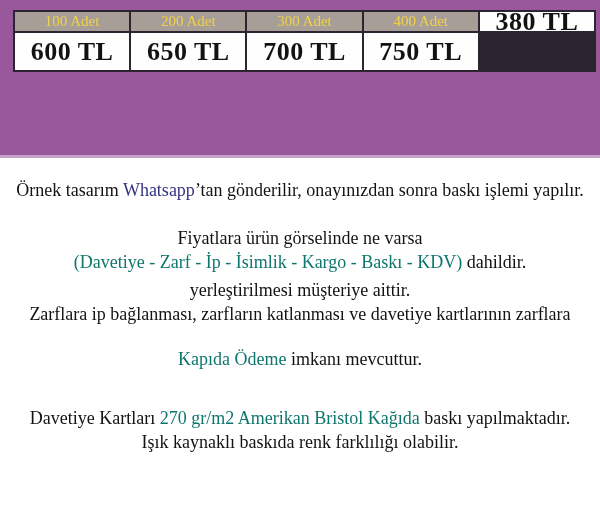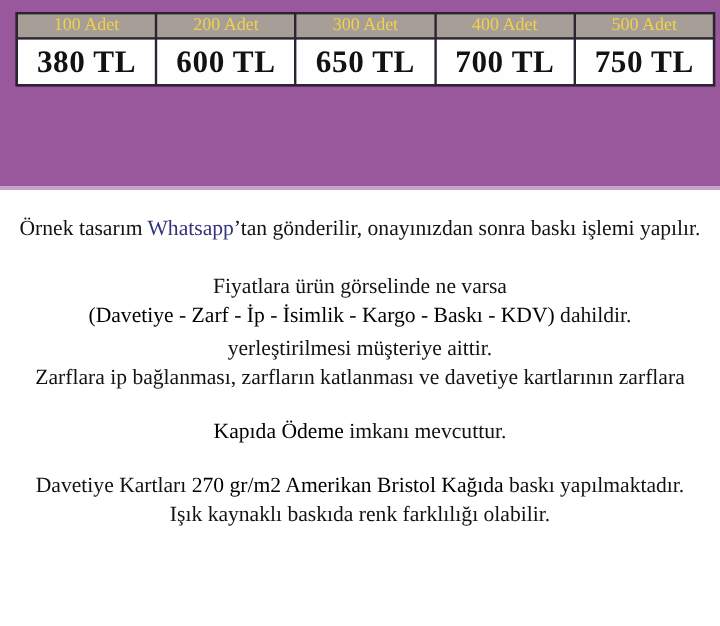--- a/index.html
+++ b/index.html
@@ -31,36 +31,35 @@
     letter-spacing:.5px;white-space:nowrap;
   }
   
   .notes{
     padding-top:20px;text-align:center;font-size:18px;color:#131313;
   }
   .nline{line-height:24px;white-space:nowrap;}
   .para1{margin-bottom:24px;}
   .para2{margin-bottom:4px;}
   .para3{margin-bottom:21px;}
-  .para4{margin-bottom:21px;}
+  .para4{margin-bottom:35px;}
   .seg-black{color:#131313;}
-  .seg-red{color:#000000;}
+  .seg-red{color:#0f766e;}
   .seg-blue{color:#34347e;}
 </style>
 </head>
 <body>
 
 <div class="banner">
 
   <div class="ptable">
     <div class="hcell">100 Adet</div>
     <div class="hcell">200 Adet</div>
     <div class="hcell">300 Adet</div>
     <div class="hcell">400 Adet</div>
-    <div class="hcell">500 Adet</div>
     <div class="pcell">380 TL</div>
     <div class="pcell">600 TL</div>
     <div class="pcell">650 TL</div>
     <div class="pcell">700 TL</div>
     <div class="pcell">750 TL</div>
   </div>
 
   <div class="table-gap"></div>
 
 

